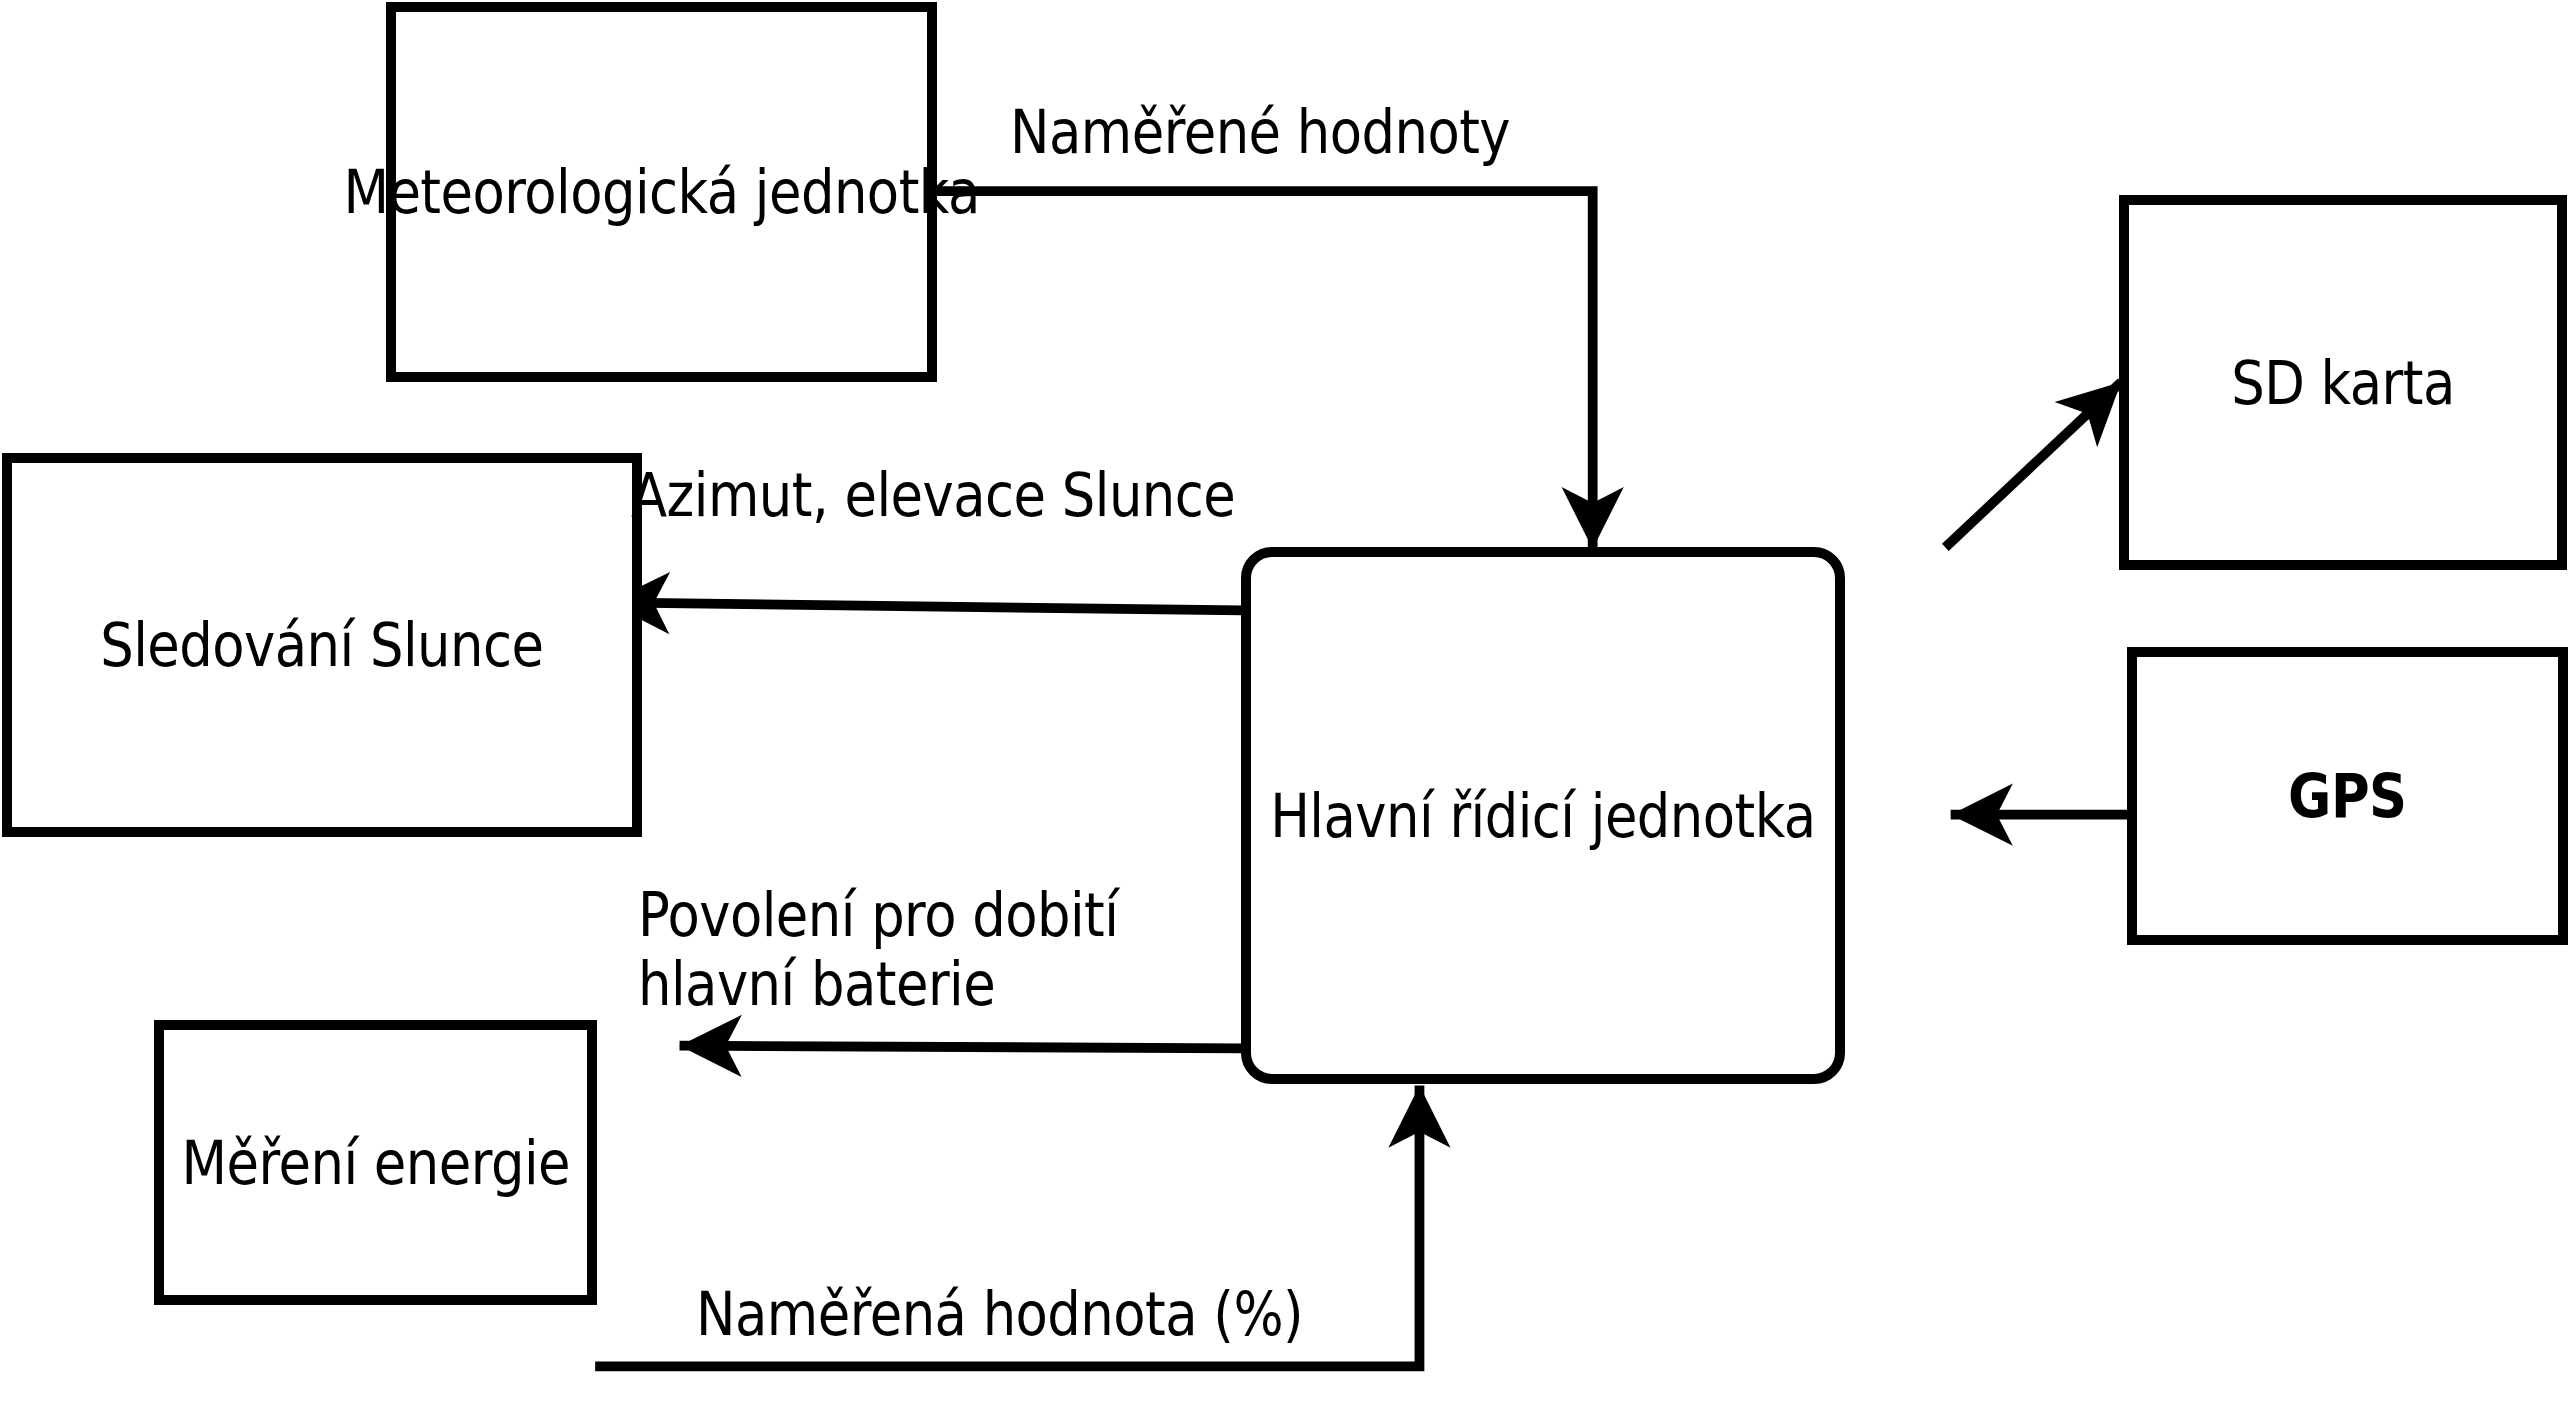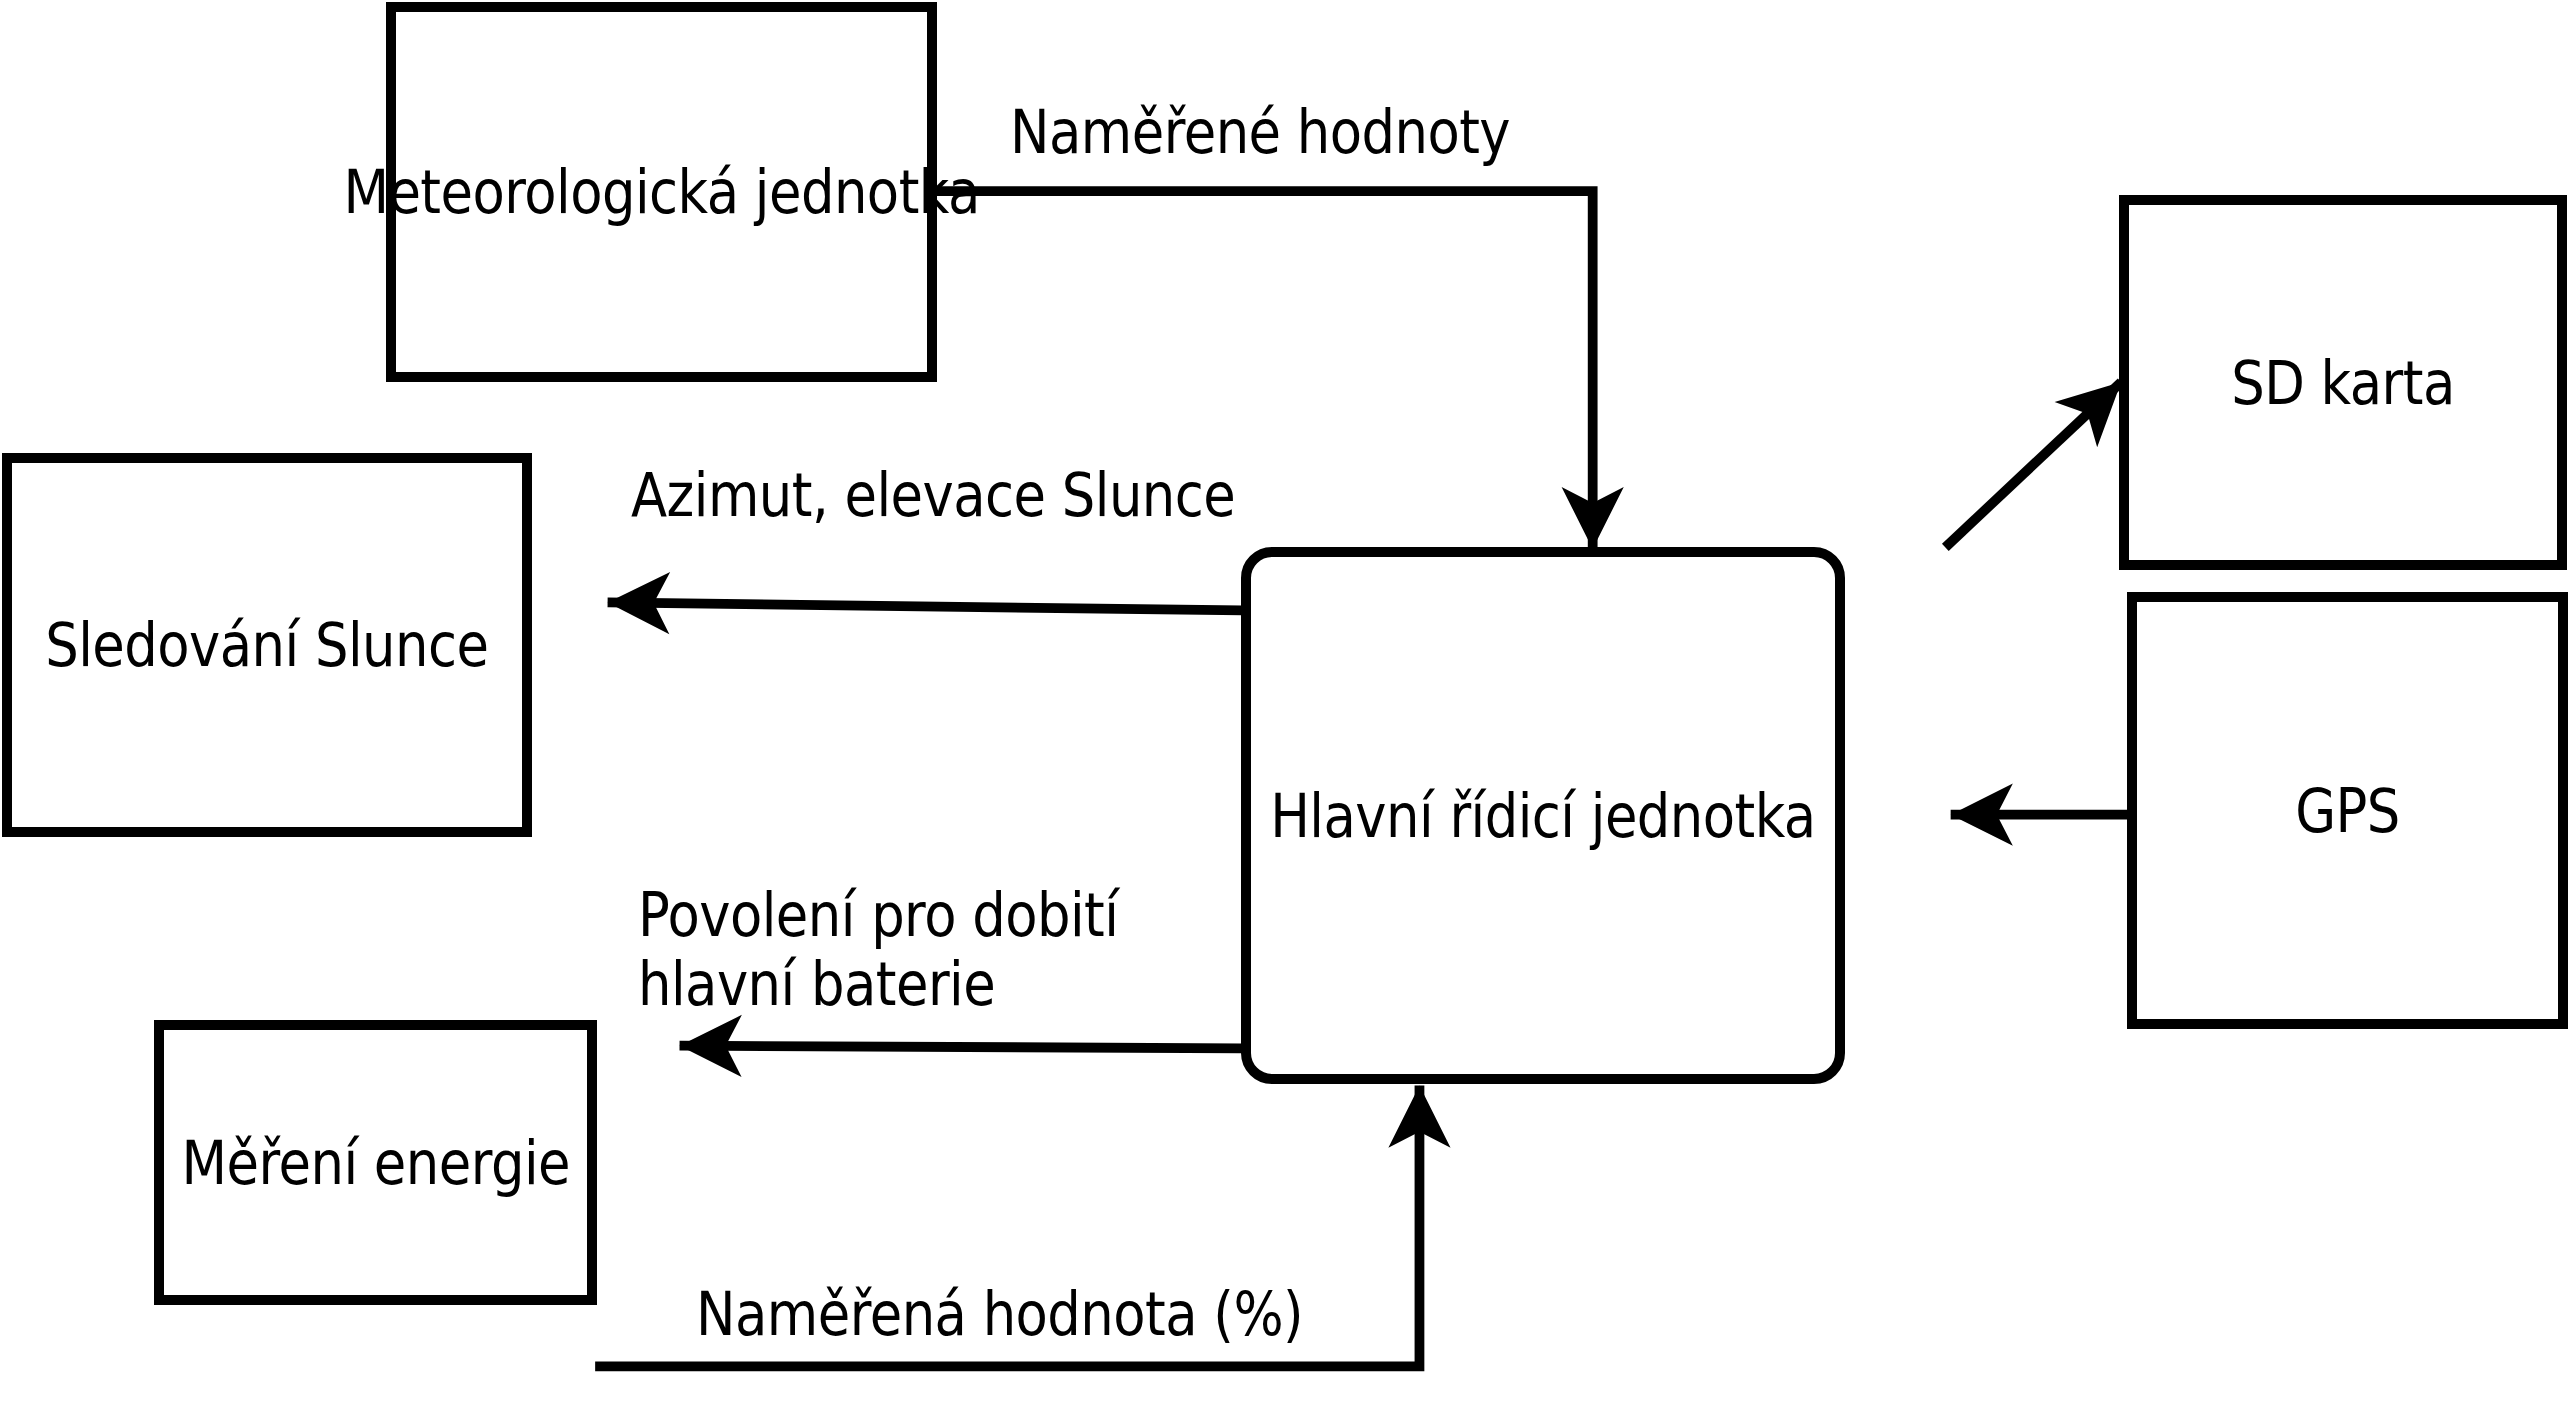--- a/index.html
+++ b/index.html
@@ -48,23 +48,23 @@
     letter-spacing: -0.01em;
     transform: scaleX(0.88);
     transform-origin: 0 0;
     white-space: nowrap;
   }
   .edge-label span { display: block; }
 
   
   #box-meteo  { left: 386px;  top: 1.8px;    width: 551px; height: 380px; }
   #box-sd     { left: 2119px; top: 195px;  width: 448px; height: 375px; }
-  #box-sled   { left: 1.8px;    top: 453px;  width: 530px; height: 384px; }
+  #box-sled   { left: 1.8px;    top: 453px;  width: 640px; height: 384px; }
   #box-main   { left: 1241px; top: 547px;  width: 604px; height: 537px; border-radius: 31px; }
-  #box-gps    { left: 2127px; top: 592px;  width: 441px; height: 437px; }
+  #box-gps    { left: 2127px; top: 647px;  width: 441px; height: 298px; font-weight: bold; }
   #box-energy { left: 154px;  top: 1020px; width: 443px; height: 285px; }
 
   
   #label-measured-values  { left: 1010px; top: 98px;  }
   #label-azimuth          { left: 631px;  top: 461px;  }
   #label-charge           { left: 638px;  top: 881px;  }
   #label-measured-percent { left: 696px;  top: 1280px; }
 </style>
 </head>
 <body>

